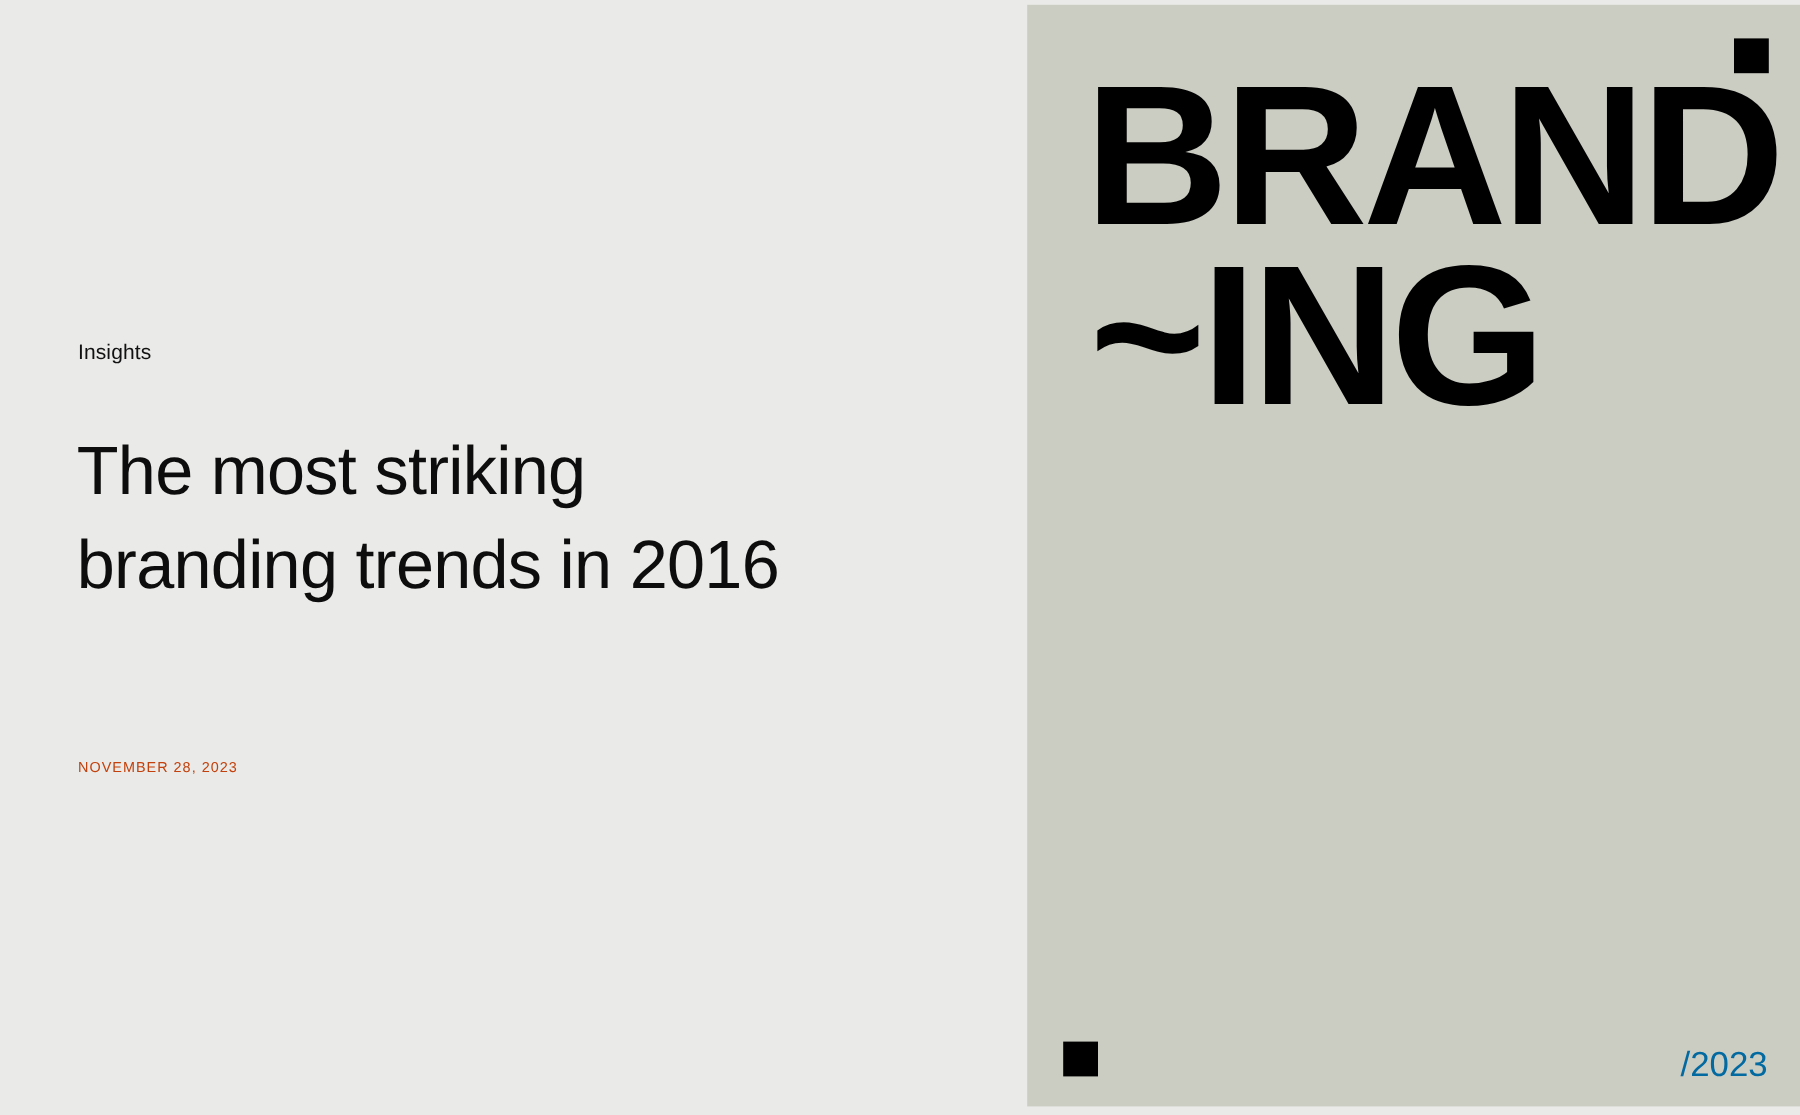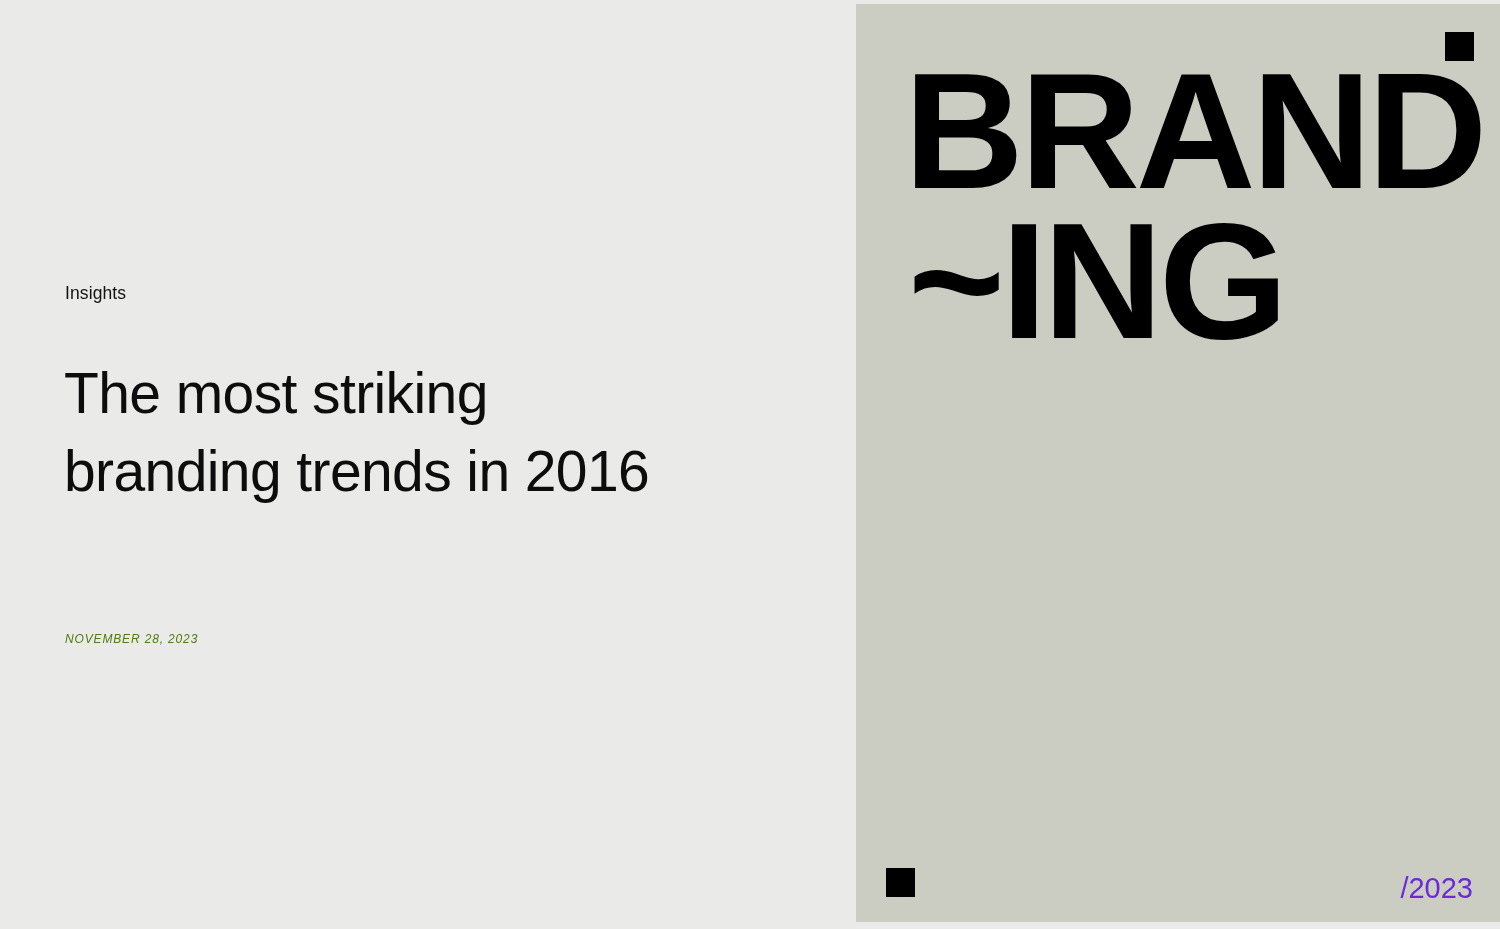--- a/index.html
+++ b/index.html
@@ -59,23 +59,22 @@
     white-space: pre-line;
   }
 
   .pubdate {
     position: absolute;
     left: 65px;
     top: 632px;
     font-size: 12px;
     font-weight: 500;
     letter-spacing: 0.85px;
-    color: #4d7c0f;
+    color: #c2410c;
     text-transform: uppercase;
-    font-style: italic;
   }
 
   
   .poster {
     position: absolute;
     left: 856px;
     top: 4px;
     width: 644px;
     height: 918px;
     background: #cbccc2;
@@ -122,21 +121,21 @@
     width: 29px;
     height: 29px;
   }
 
   
   .poster-lockup {
     position: absolute;
     right: 25px;
     bottom: 18px;
     text-align: right;
-    color: #6d28d9;
+    color: #0369a1;
   }
 
   .lockup-year {
     display: block;
     font-size: 29px;
     font-weight: 300;
     line-height: 32px;
     letter-spacing: 0px;
     margin-right: 2px;
   }

